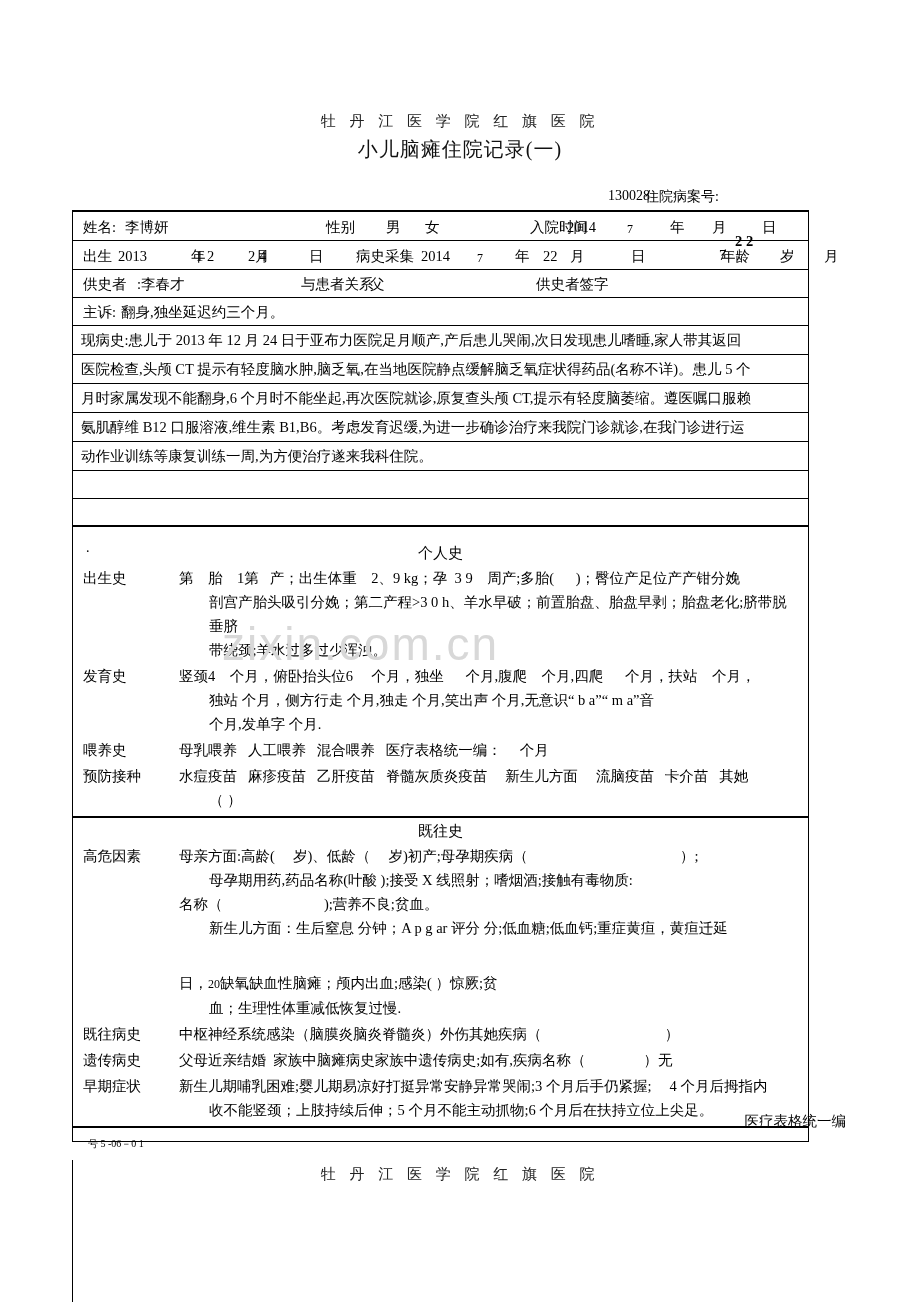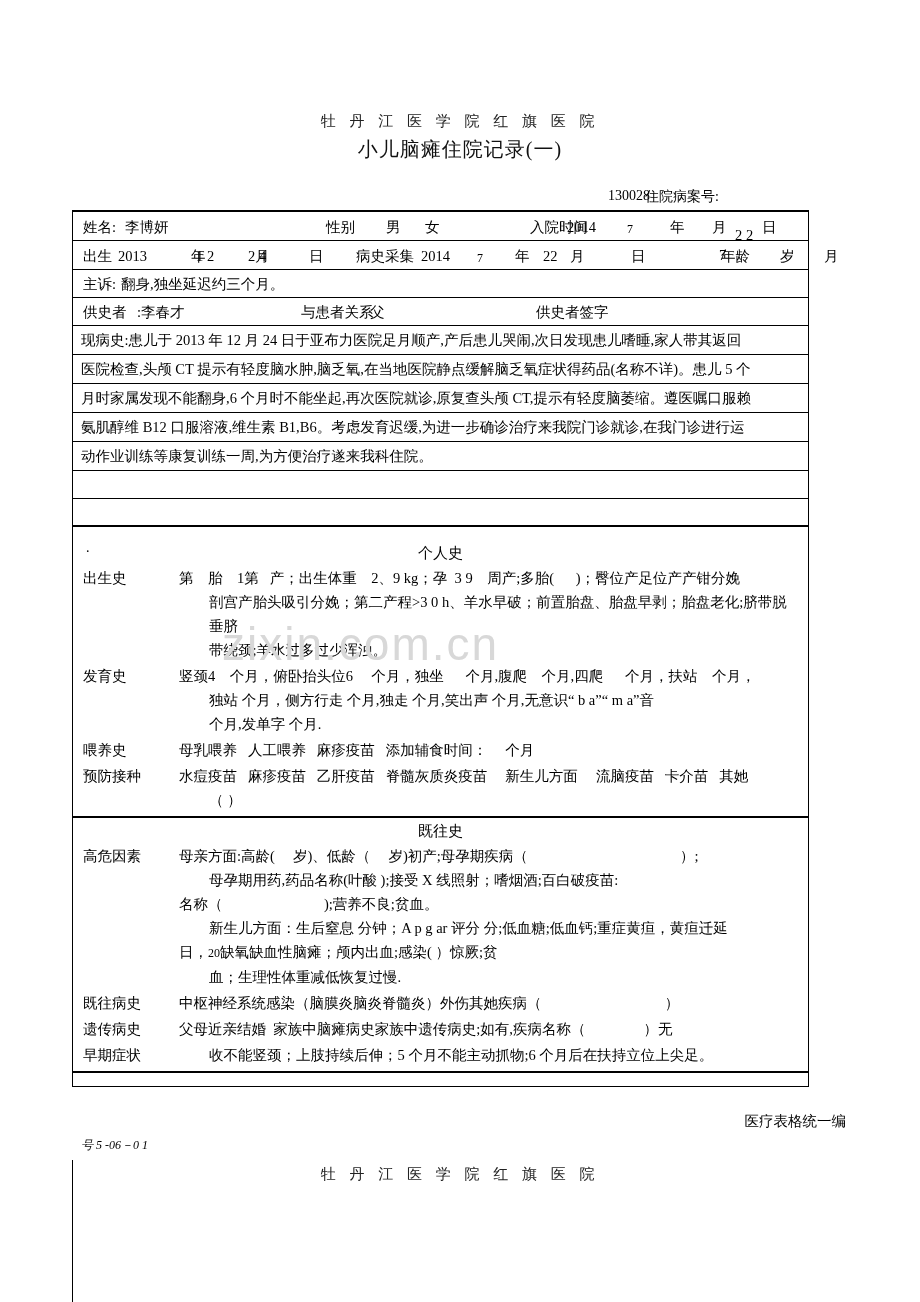--- a/index.html
+++ b/index.html
@@ -126,24 +126,23 @@
   .blk .bdy2 { padding-left: 128px; }
 
   .footer-note {
     position: absolute;
     right: 74px;
     top: 1112px;
     font-size: 14.5px;
   }
   .footer-no {
     position: absolute;
-    left: 81px;
+    left: 88px;
     top: 1137px;
-    font-size: 12px;
-    font-style: italic;
+    font-size: 10px;
   }
   .page2-rule {
     position: absolute;
     left: 72px;
     top: 1160px;
     width: 1px;
     height: 142px;
     background: #000;
   }
   .page2-masthead {
@@ -195,21 +194,21 @@
       <span class="cellabs" style="left:10px;  top:5px;">姓名:</span>
       <span class="cellabs" style="left:52px;  top:5px;">李博妍</span>
       <span class="cellabs" style="left:253px; top:5px;">性别</span>
       <span class="cellabs" style="left:313px; top:5px;">男</span>
       <span class="cellabs" style="left:352px; top:5px;">女</span>
       <span class="cellabs" style="left:457px; top:5px;">入院时间</span>
       <span class="cellabs" style="left:494px; top:5px;">2014</span>
       <span class="cellabs" style="left:554px; top:7px; font-size:12px;">7</span>
       <span class="cellabs" style="left:597px; top:5px;">年</span>
       <span class="cellabs" style="left:639px; top:5px;">月</span>
-      <span class="cellabs" style="left:662px; top:13px;">2 2</span>
+      <span class="cellabs" style="left:662px; top:19px;font-weight:bold;">2 2</span>
       <span class="cellabs" style="left:689px; top:5px;">日</span>
     </div>
 
     <div class="row r-birth">
       <span class="cellabs" style="left:10px;  top:5px;">出生</span>
       <span class="cellabs" style="left:45px;  top:5px;">2013</span>
       <span class="cellabs" style="left:118px; top:5px;">年</span>
       <span class="cellabs" style="left:123px; top:5px;">1 2</span>
       <span class="cellabs" style="left:175px; top:5px;">2 4</span>
       <span class="cellabs" style="left:182px; top:5px;">月</span>
@@ -220,33 +219,33 @@
       <span class="cellabs" style="left:442px; top:5px;">年</span>
       <span class="cellabs" style="left:470px; top:5px;">22</span>
       <span class="cellabs" style="left:497px; top:5px;">月</span>
       <span class="cellabs" style="left:558px; top:5px;">日</span>
       <span class="cellabs" style="left:648px; top:5px;">年龄</span>
       <span class="cellabs" style="left:646px; top:4px;">7</span>
       <span class="cellabs" style="left:707px; top:5px;">岁</span>
       <span class="cellabs" style="left:751px; top:5px;">月</span>
     </div>
 
-    <div class="row r-chief">
-      <span class="cellabs" style="left:10px; top:4px;">主诉:</span>
-      <span class="cellabs" style="left:48px; top:4px;">翻身,独坐延迟约三个月。</span>
-    </div>
-
     <div class="row r-donor">
       <span class="cellabs" style="left:10px;  top:4px;">供史者</span>
       <span class="cellabs" style="left:64px;  top:4px;">:李春才</span>
       <span class="cellabs" style="left:228px; top:4px;">与患者关系</span>
       <span class="cellabs" style="left:297px; top:4px;">父</span>
       <span class="cellabs" style="left:463px; top:4px;">供史者签字</span>
     </div>
 
+    <div class="row r-chief">
+      <span class="cellabs" style="left:10px; top:4px;">主诉:</span>
+      <span class="cellabs" style="left:48px; top:4px;">翻身,独坐延迟约三个月。</span>
+    </div>
+
     <div class="row r-hpi">
       <div class="txtline">现病史:患儿于 2013 年 12 月 24 日于亚布力医院足月顺产,产后患儿哭闹,次日发现患儿嗜睡,家人带其返回</div>
     </div>
     <div class="row r-hpi">
       <div class="txtline">医院检查,头颅 CT 提示有轻度脑水肿,脑乏氧,在当地医院静点缓解脑乏氧症状得药品(名称不详)。患儿 5 个</div>
     </div>
     <div class="row r-hpi">
       <div class="txtline">月时家属发现不能翻身,6 个月时不能坐起,再次医院就诊,原复查头颅 CT,提示有轻度脑萎缩。遵医嘱口服赖</div>
     </div>
     <div class="row r-hpi">
@@ -271,55 +270,56 @@
 
     <div class="blk" style="padding-bottom:2px;">
       <span class="lbl">发育史</span>
       <div class="bdy">竖颈4    个月，俯卧抬头位6     个月，独坐      个月,腹爬    个月,四爬      个月，扶站    个月，</div>
       <div class="bdy2">独站      个月，侧方行走     个月,独走      个月,笑出声     个月,无意识“ b a”“ m a”音</div>
       <div class="bdy2">个月,发单字    个月.</div>
     </div>
 
     <div class="blk" style="padding-bottom:2px;">
       <span class="lbl">喂养史</span>
-      <div class="bdy">母乳喂养   人工喂养   麻疹疫苗   添加辅食时间：     个月</div>
+      <div class="bdy">母乳喂养   人工喂养   混合喂养   医疗表格统一编：     个月</div>
     </div>
 
     <div class="blk" style="padding-bottom:4px;border-bottom:2px solid #000;">
       <span class="lbl">预防接种</span>
       <div class="bdy">水痘疫苗   麻疹疫苗   乙肝疫苗   脊髓灰质炎疫苗     新生儿方面     流脑疫苗   卡介苗   其她</div>
       <div class="bdy2">（                                                                      ）</div>
     </div>
 
     <div class="row sec-head" style="height:26px;border-bottom:none;">既往史</div>
 
     <div class="blk" style="padding-bottom:2px;position:relative;">
       <span class="lbl">高危因素</span>
       <div class="bdy">母亲方面:高龄(     岁)、低龄（     岁)初产;母孕期疾病（                                          ）;</div>
       <div class="bdy2" style="position:relative;">
-        <span>母孕期用药,药品名称(</span><span>叶酸</span><span>              );接受 X 线照射；嗜烟酒;百白破疫苗:</span>
+        <span>母孕期用药,药品名称(</span><span>叶酸</span><span>              );接受 X 线照射；嗜烟酒;接触有毒物质:</span>
       </div>
       <div class="bdy">名称（                            );营养不良;贫血。</div>
       <div class="bdy2">新生儿方面：生后窒息        分钟；A p g ar 评分     分;低血糖;低血钙;重症黄疸，黄疸迁延</div>
-      <div style="padding-left:98px;"><span>日，</span><span style="font-size:12px;">20</span><span>缺氧缺血性脑瘫；颅内出血;感染(                                                 ）惊厥;贫</span></div>
+      <div style="padding-left:98px;margin-top:31px;"><span>日，</span><span style="font-size:12px;">20</span><span>缺氧缺血性脑瘫；颅内出血;感染(                                                 ）惊厥;贫</span></div>
       <div class="bdy2">血；生理性体重减低恢复过慢.</div>
     </div>
 
     <div class="blk" style="padding-bottom:2px;">
       <span class="lbl">既往病史</span>
       <div class="bdy">中枢神经系统感染（脑膜炎脑炎脊髓炎）外伤其她疾病（                                  ）</div>
     </div>
 
     <div class="blk" style="padding-bottom:2px;">
       <span class="lbl">遗传病史</span>
       <div class="bdy">父母近亲结婚  家族中脑瘫病史家族中遗传病史;如有,疾病名称（                ）无</div>
     </div>
 
     <div class="blk" style="padding-bottom:4px;border-bottom:2px solid #000;">
       <span class="lbl">早期症状</span>
+      <div class="bdy">新生儿期哺乳困难;婴儿期易凉好打挺异常安静异常哭闹;3 个月后手仍紧握;     4 个月后拇指内</div>
       <div class="bdy2">收不能竖颈；上肢持续后伸；5 个月不能主动抓物;6 个月后在扶持立位上尖足。</div>
     </div>
 
     <div class="row r-gap noline"></div>
   </div>
 
   <div class="footer-note">医疗表格统一编</div>
   <div class="footer-no">号 5 -06－0 1</div>
 
   <div class="page2-rule"></div>

